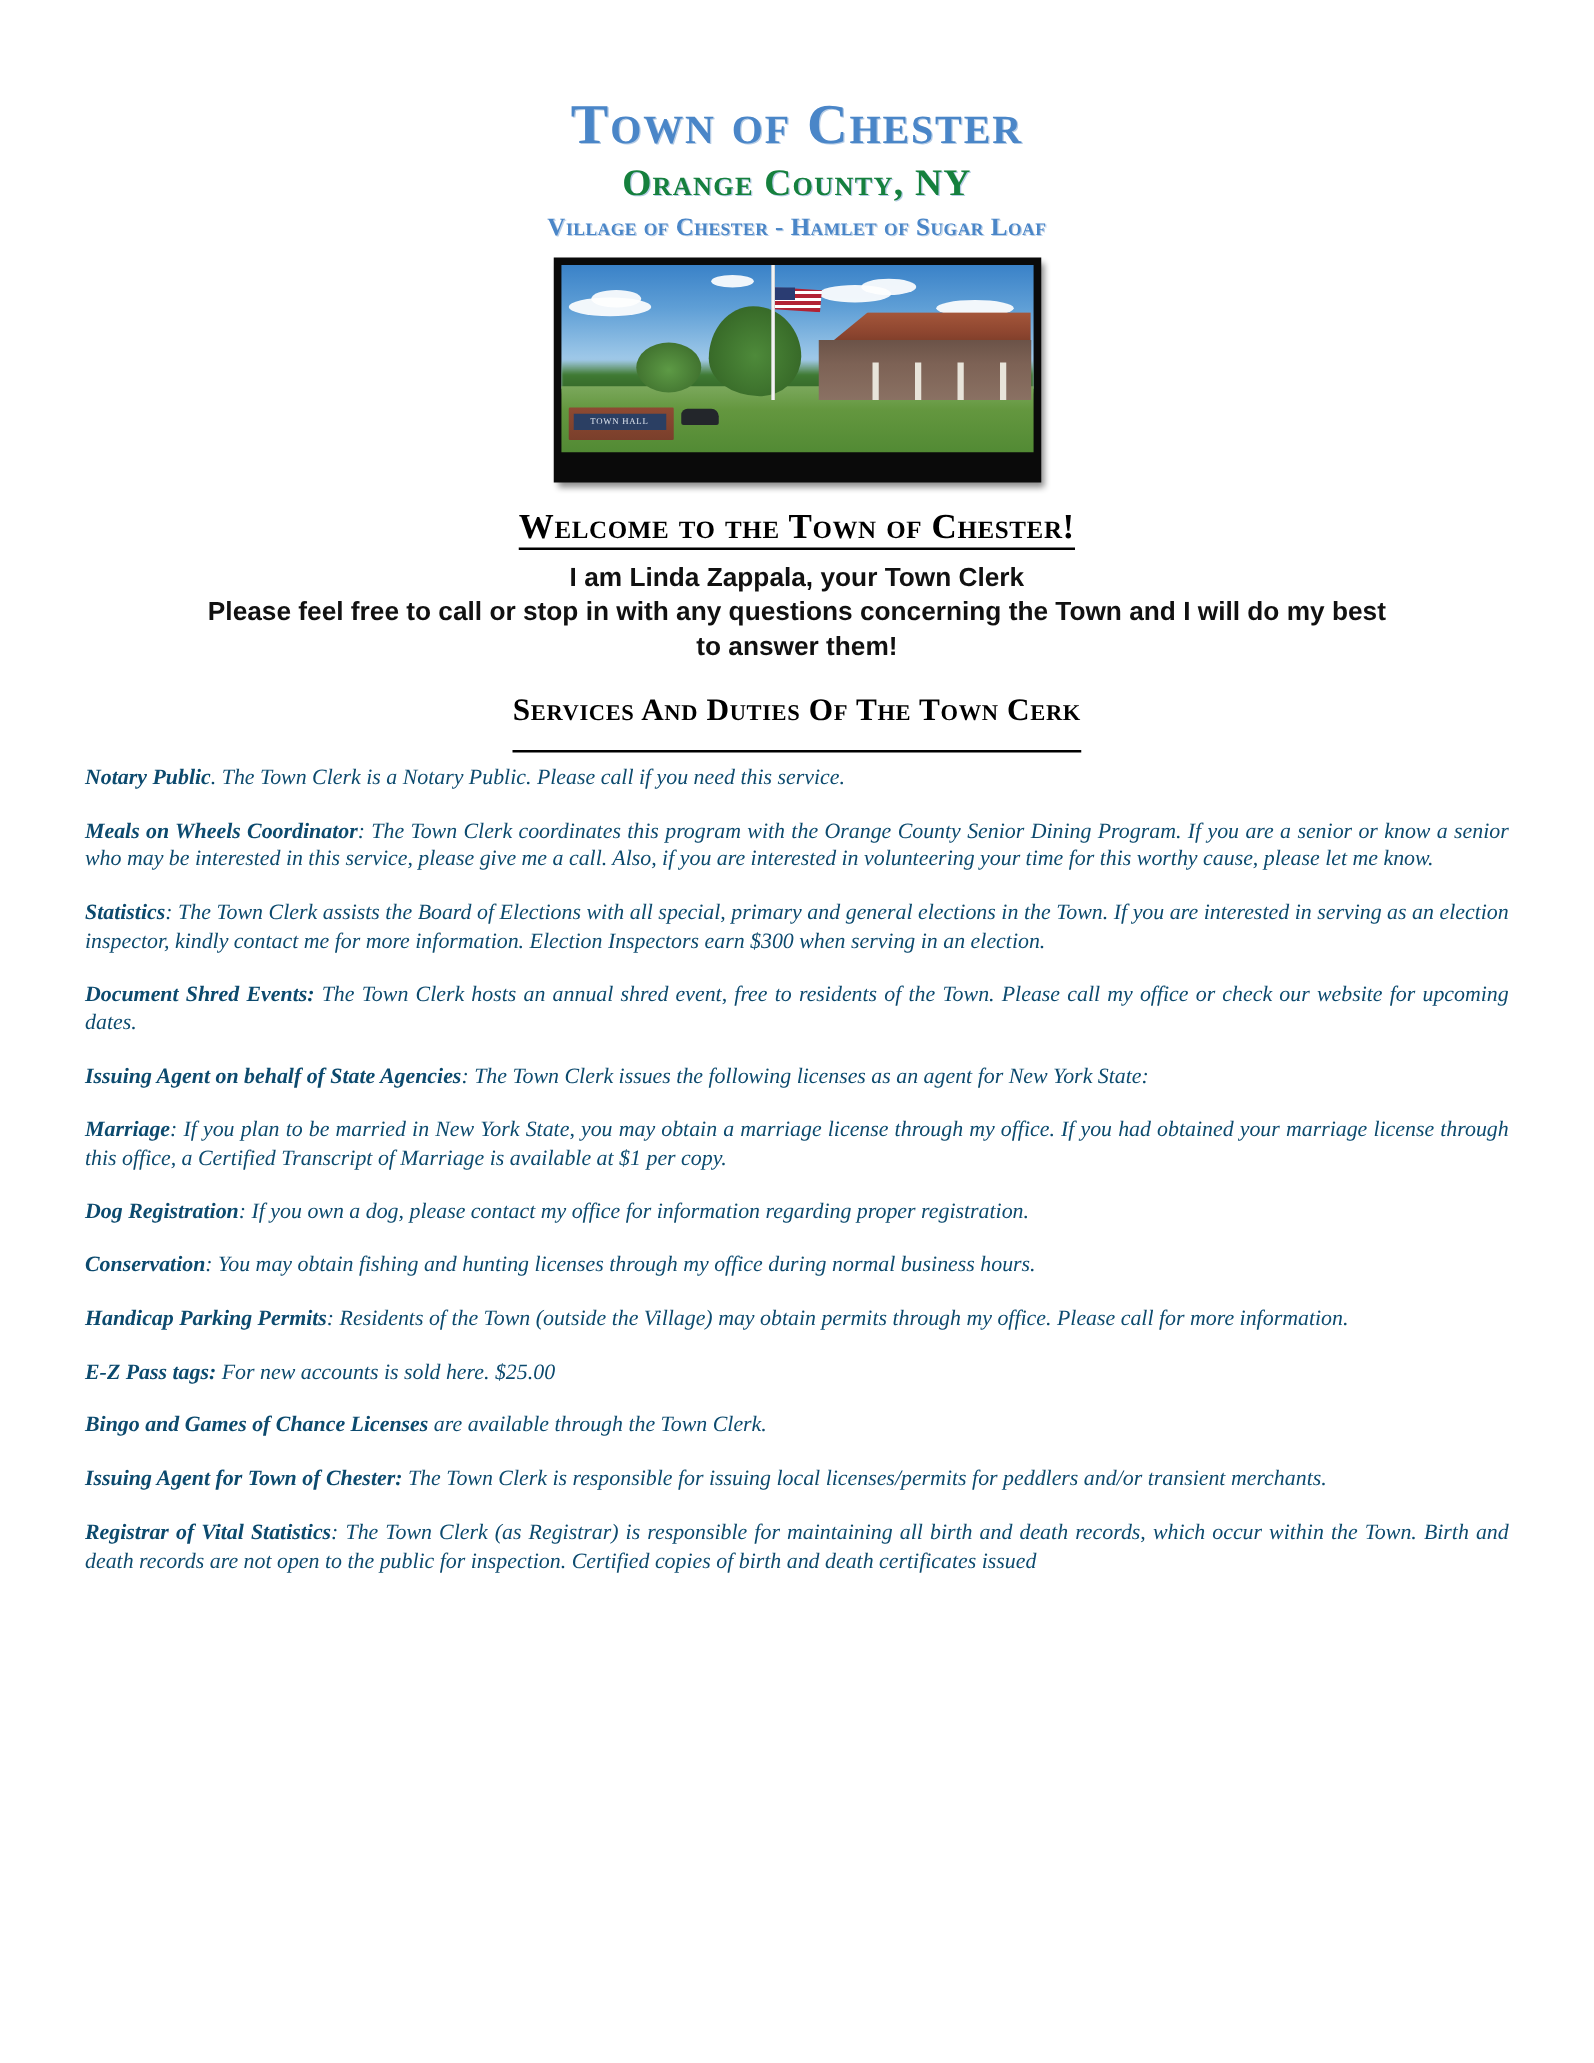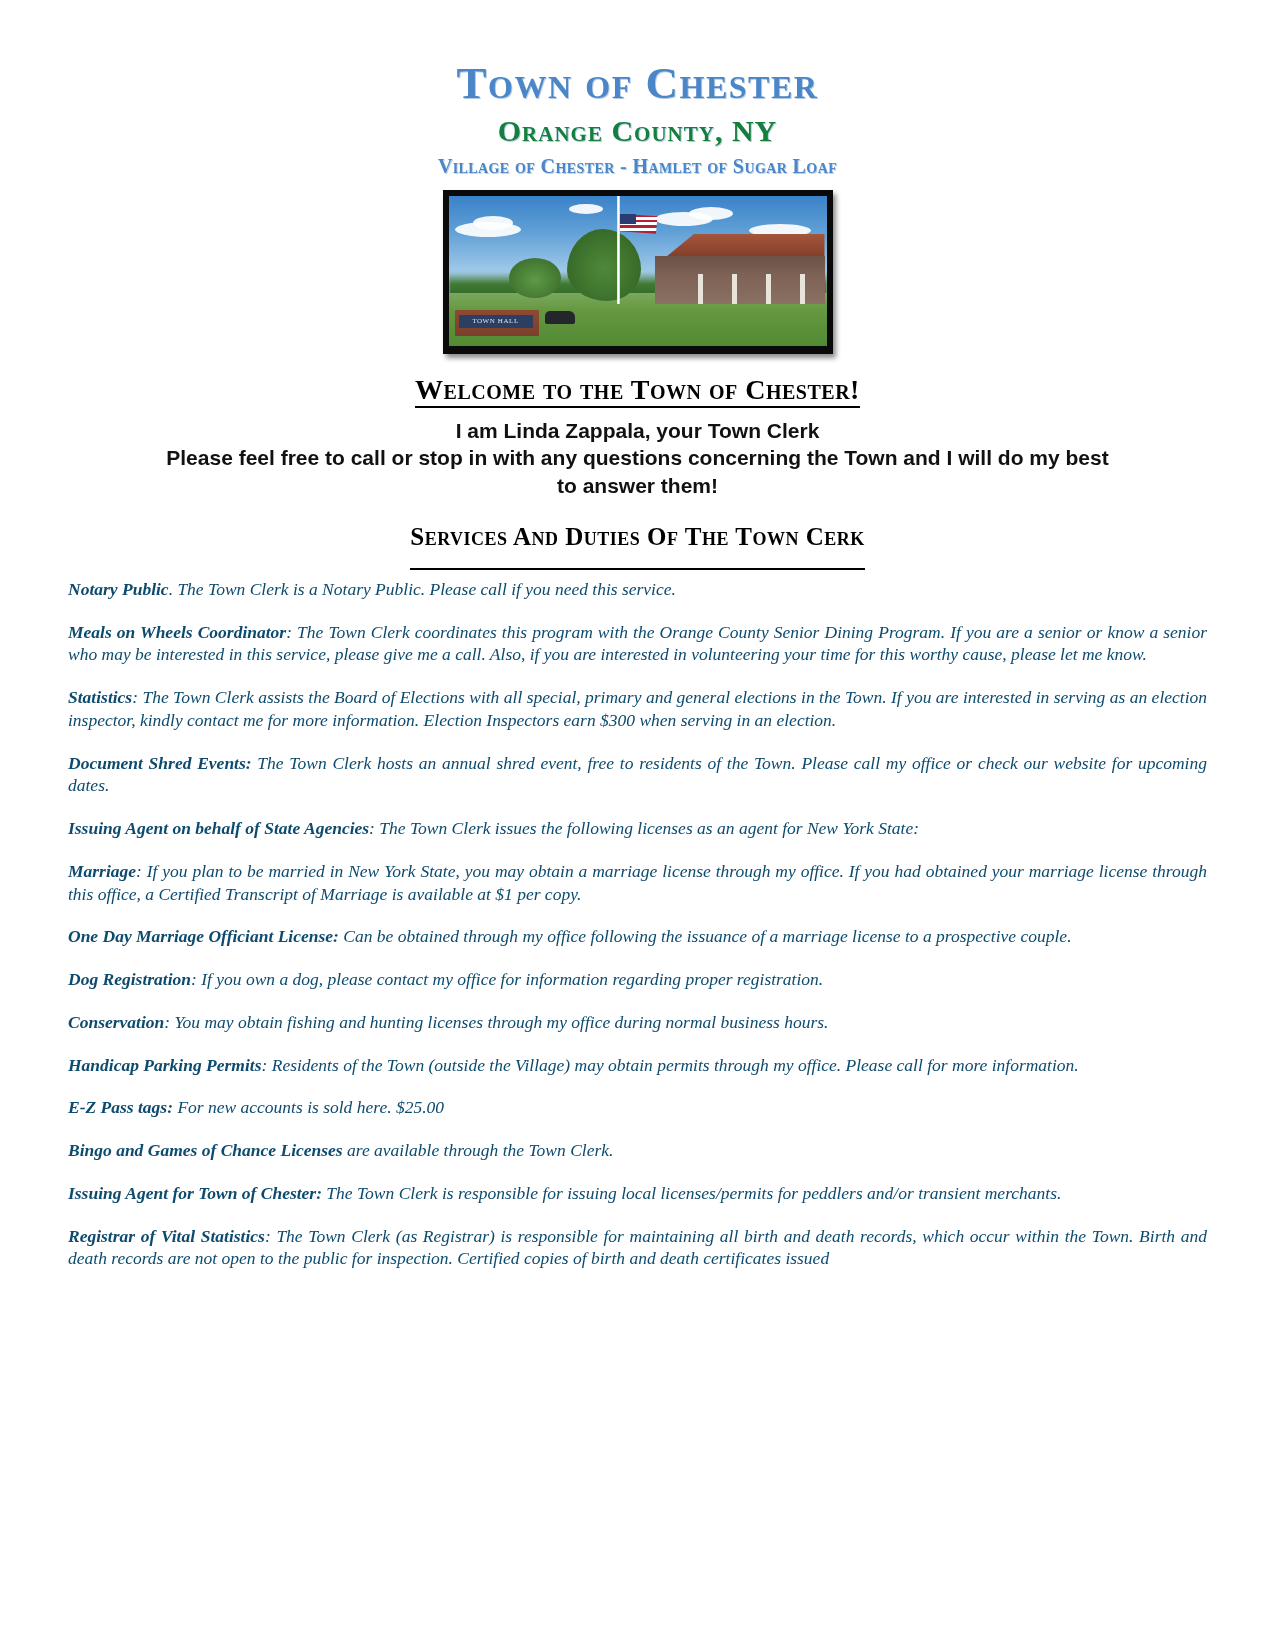--- a/index.html
+++ b/index.html
@@ -15,21 +15,21 @@
     margin: 0 auto;
     overflow: hidden;
     box-sizing: border-box;
     padding: 0 68px;
     font-family: "Liberation Serif", serif;
   }
 
   
   .masthead {
     text-align: center;
-    padding-top: 60px;
+    padding-top: 76px;
   }
   .town-title {
     font-family: "Liberation Serif", serif;
     color: #4a86c8;
     font-weight: bold;
     font-size: 45px;
     line-height: 1.05;
     font-variant: small-caps;
     letter-spacing: 1.5px;
     text-shadow: 1px 1px 0 rgba(120,160,205,0.55);
@@ -56,21 +56,21 @@
     letter-spacing: 0.4px;
     text-shadow: 1px 1px 0 rgba(120,160,205,0.5);
     margin: 6px 0 0 0;
   }
 
   
   .photo-wrap {
     width: 390px;
     margin: 12px auto 0 auto;
     background: #0a0a0a;
-    padding: 6px 6px 8px 6px;
+    padding: 6px 6px 24px 6px;
     box-sizing: border-box;
     box-shadow: 3px 4px 5px rgba(0,0,0,0.45);
   }
   .photo {
     position: relative;
     width: 378px;
     height: 150px;
     overflow: hidden;
     background: linear-gradient(to bottom,
         #3f86c9 0%,
@@ -298,21 +298,20 @@
     <span>Services And Duties Of The Town Cerk</span>
   </div>
 
   <div class="body-block">
     <p class="para"><span class="term">Notary Public</span><span>.  The Town Clerk is a Notary Public. Please call if you need this service.</span></p>
     <p class="para"><span class="term">Meals on Wheels Coordinator</span><span>:  The Town Clerk coordinates this program with the Orange County Senior Dining Program.  If you are a senior or know a senior who may be interested in this service, please give me a call.  Also, if you are interested in volunteering your time for this worthy cause, please let me know.</span></p>
     <p class="para"><span class="term">Statistics</span><span>:   The Town Clerk assists the Board of Elections with all special, primary and general elections in the Town. If you are interested in serving as an election inspector, kindly contact me for more information.  Election Inspectors earn $300 when serving in an election.</span></p>
     <p class="para"><span class="term">Document Shred Events:</span><span>  The Town Clerk hosts an annual shred event, free to residents of the Town. Please call my office or check our website for upcoming dates.</span></p>
     <p class="para"><span class="term">Issuing Agent on behalf of State Agencies</span><span>:  The Town Clerk issues the following licenses as an agent for New York State:</span></p>
     <p class="para"><span class="term">Marriage</span><span>:  If you plan to be married in New York State, you may obtain a marriage license through my office.  If you had obtained your marriage license through this office, a Certified Transcript of Marriage is available at $1 per copy.</span></p>
-    <p class="para"><span class="term">One Day Marriage Officiant License:</span><span> Can be obtained through my office following the issuance of a marriage license to a prospective couple.</span></p>
     <p class="para"><span class="term">Dog Registration</span><span>:  If you own a dog, please contact my office for information regarding proper registration.</span></p>
     <p class="para"><span class="term">Conservation</span><span>:  You may obtain fishing and hunting licenses through my office during normal business hours.</span></p>
     <p class="para"><span class="term">Handicap Parking Permits</span><span>:  Residents of the Town (outside the Village) may obtain permits through my office.  Please call for more information.</span></p>
     <p class="para"><span class="term">E-Z Pass tags:</span><span> For new accounts is sold here. $25.00</span></p>
     <p class="para"><span class="term">Bingo and Games of Chance Licenses</span><span> are available through the Town Clerk.</span></p>
     <p class="para"><span class="term">Issuing Agent for Town of Chester:</span><span>   The Town Clerk is responsible for issuing local licenses/permits for peddlers and/or transient merchants.</span></p>
     <p class="para"><span class="term">Registrar of Vital Statistics</span><span>:   The Town Clerk (as Registrar) is responsible for maintaining all birth and death records, which occur within the Town. Birth and death records are not open to the public for inspection.  Certified copies of birth and death certificates issued</span></p>
   </div>
 
 </div>

